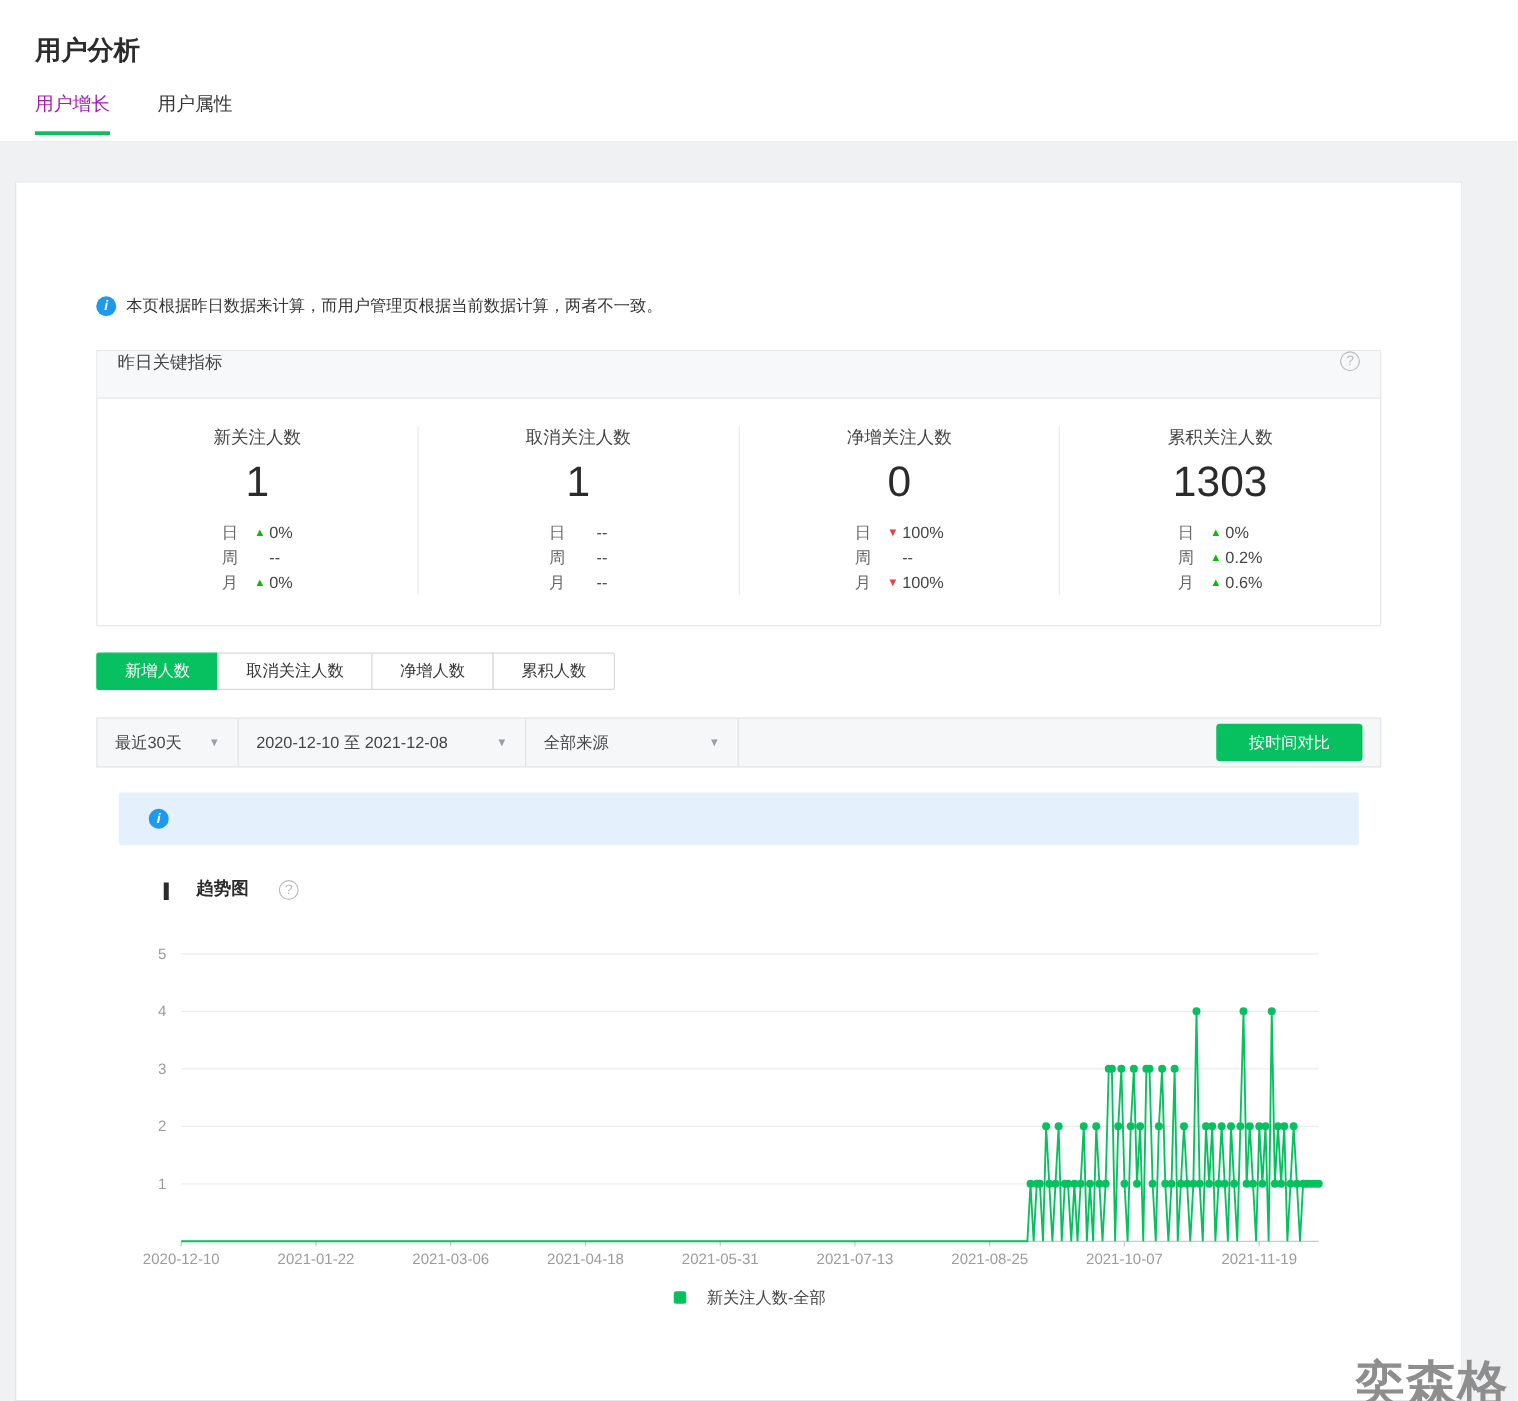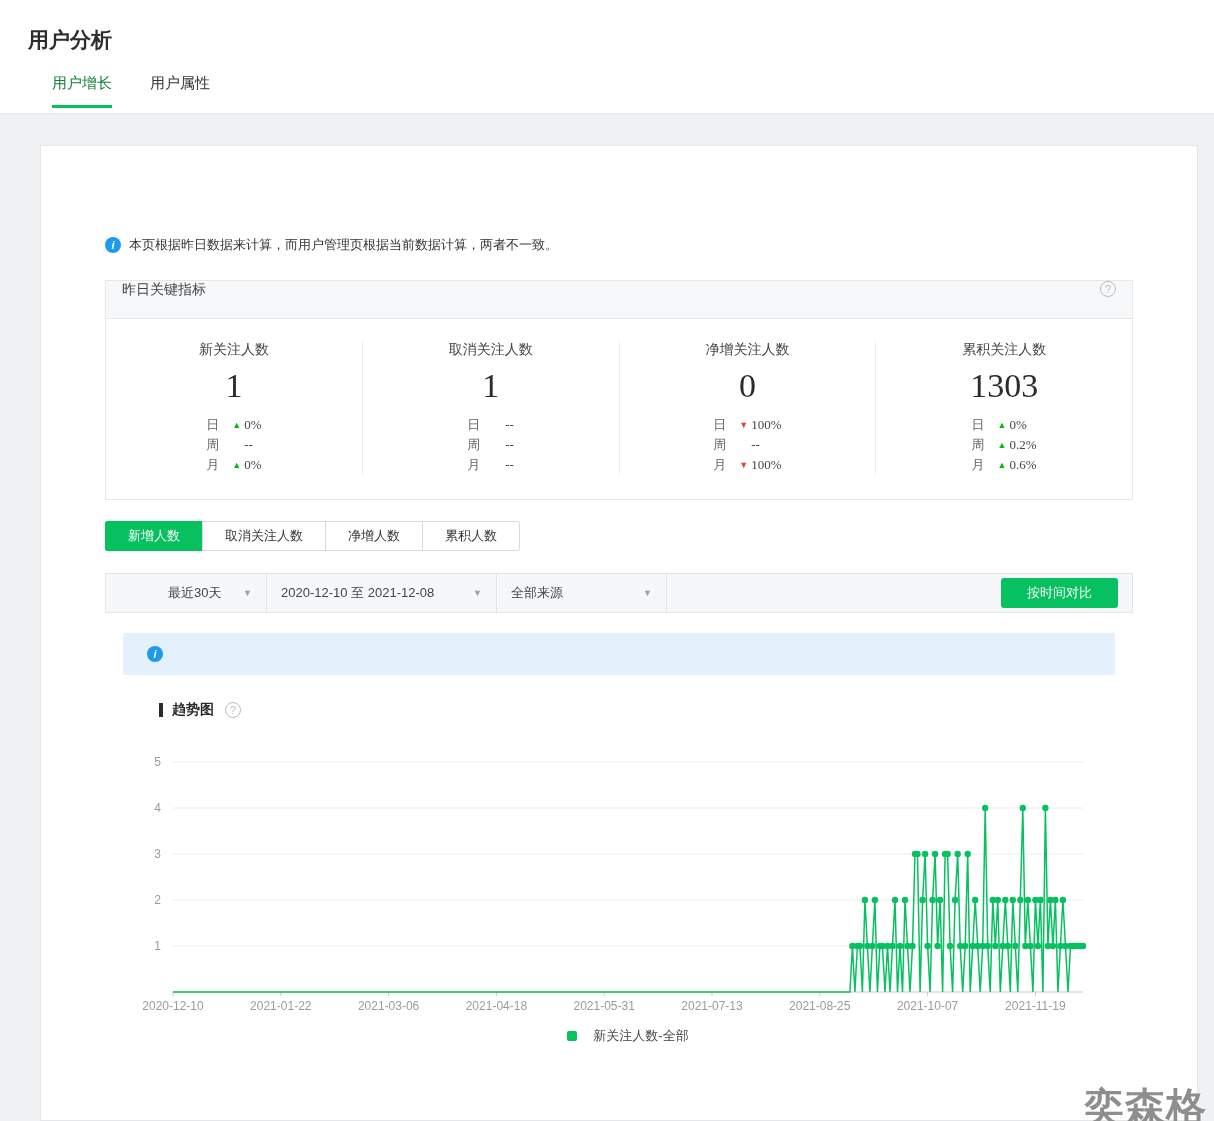--- a/index.html
+++ b/index.html
@@ -14,27 +14,27 @@
   
   .top {
     background: #fff;
     border-bottom: 1px solid #e7e7e7;
     padding: 0 28px;
     height: 114px;
   }
   .page-title { font-size: 21px; font-weight: 600; color: #2c2c2c; padding-top: 26px; }
   .tabs { display: flex; gap: 38px; margin-top: 20px; }
   .tab { font-size: 15px; color: #353535; padding-bottom: 15px; cursor: pointer; position: relative; }
-  .tab.active { color: #15803d; margin-left: 24px; }
+  .tab.active { color: #a21caf; }
   .tab.active::after { content: ""; position: absolute; left: 0; right: 0; bottom: 0; height: 3px; background: #07c160; }
 
   
   .card {
     position: absolute;
-    left: 40px; top: 145px;
+    left: 12px; top: 145px;
     width: 1158px; height: 976px;
     background: #fff;
     border: 1px solid #e5e6e7;
     padding: 0 64px;
   }
 
   .notice-top { margin-top: 90px; display: flex; align-items: center; gap: 8px; font-size: 13px; color: #353535; }
   .info-icon {
     width: 16px; height: 16px; flex: 0 0 16px; border-radius: 50%;
     background: #1d9aee; color: #fff; font-size: 11px; font-weight: bold; font-style: italic;
@@ -46,21 +46,21 @@
   .metrics-panel { margin-top: 26px; border: 1px solid #e7e7e7; }
   .panel-header {
     height: 38px; background: #f7f8fa; border-bottom: 1px solid #e7e7e7;
     display: flex; align-items: flex-start; padding: 0 16px; font-size: 14px; color: #454545;
   }
   .help-icon {
     margin-left: auto; width: 16px; height: 16px; border: 1px solid #bdbdbd; border-radius: 50%;
     color: #bdbdbd; font-size: 11px; display: flex; align-items: center; justify-content: center; cursor: pointer;
   }
   .panel-body { display: flex; padding: 22px 0 24px; }
-  .metric { flex: 1; text-align: center; border-right: 1px solid #ececec; font-family: Liberation Serif, serif; }
+  .metric { flex: 1; text-align: center; border-right: 1px solid #ececec; }
   .metric:last-child { border-right: none; }
   .metric-label { font-size: 14px; color: #454545; }
   .metric-value { font-size: 34px; color: #2b2b2b; font-weight: 400; margin: 8px 0 10px; }
   .metric-rows { display: inline-block; text-align: left; }
   .mrow { display: flex; align-items: center; font-size: 13px; line-height: 20px; color: #454545; }
   .mrow .period { color: #666; width: 26px; }
   .stat-arrow { font-size: 9px; width: 12px; }
   .stat-arrow[data-dir="up"] { color: #09bb07; }
   .stat-arrow[data-dir="down"] { color: #e64340; }
 
@@ -70,21 +70,21 @@
     height: 30px; line-height: 28px; padding: 0 22px; font-size: 13px;
     background: #fff; border: 1px solid #d9d9d9; margin-left: -1px; cursor: pointer; color: #353535;
   }
   .stab:first-child { margin-left: 0; border-radius: 2px 0 0 2px; }
   .stab:last-child { border-radius: 0 2px 2px 0; }
   .stab.active { background: #07c160; border-color: #07c160; color: #fff; }
 
   
   .filter-bar {
     margin-top: 22px; height: 40px; background: #f6f7f8; border: 1px solid #e4e5e6;
-    display: flex; align-items: center; padding-left: 48px;
+    display: flex; align-items: center;
   }
   .fselect {
     height: 100%; display: flex; align-items: center; justify-content: space-between;
     padding: 0 14px; border-right: 1px solid #e4e5e6; font-size: 13px; color: #454545; cursor: pointer;
   }
   .fselect.w1 { width: 113px; }
   .fselect.w2 { width: 230px; }
   .fselect.w3 { width: 170px; text-align: right; }
   .chev { font-size: 9px; color: #9aa0a6; margin-left: 12px; }
   .compare-btn {
@@ -92,21 +92,21 @@
     background: #07c160; color: #fff; border: none; border-radius: 3px; font-size: 13px; cursor: pointer;
   }
 
   
   .notice-chart {
     margin: 20px 18px 0; background: #e4f1fc; height: 42px; border-radius: 2px;
     display: flex; align-items: center; gap: 8px; padding: 0 24px; font-size: 13px; color: #353535;
   }
 
   
-  .trend-head { margin: 26px 18px 0; display: flex; align-items: center; gap: 9px; padding-left: 36px; }
+  .trend-head { margin: 26px 18px 0; display: flex; align-items: flex-end; gap: 22px; padding-left: 36px; }
   .trend-marker { width: 4px; height: 14px; background: #2b2b2b; }
   .trend-title { font-size: 14px; font-weight: 600; color: #2b2b2b; }
   .trend-head .help-icon { margin-left: 2px; }
 
   
   .chart-wrap { margin: 30px 0 0 18px; }
   svg text { font-family: "Liberation Sans", "DejaVu Sans", sans-serif; }
   .legend { display: flex; align-items: center; justify-content: center; gap: 16px; margin-top: 10px; font-size: 13px; color: #454545; }
   .legend-swatch { width: 10px; height: 10px; background: #07c160; border-radius: 2px; }
 

